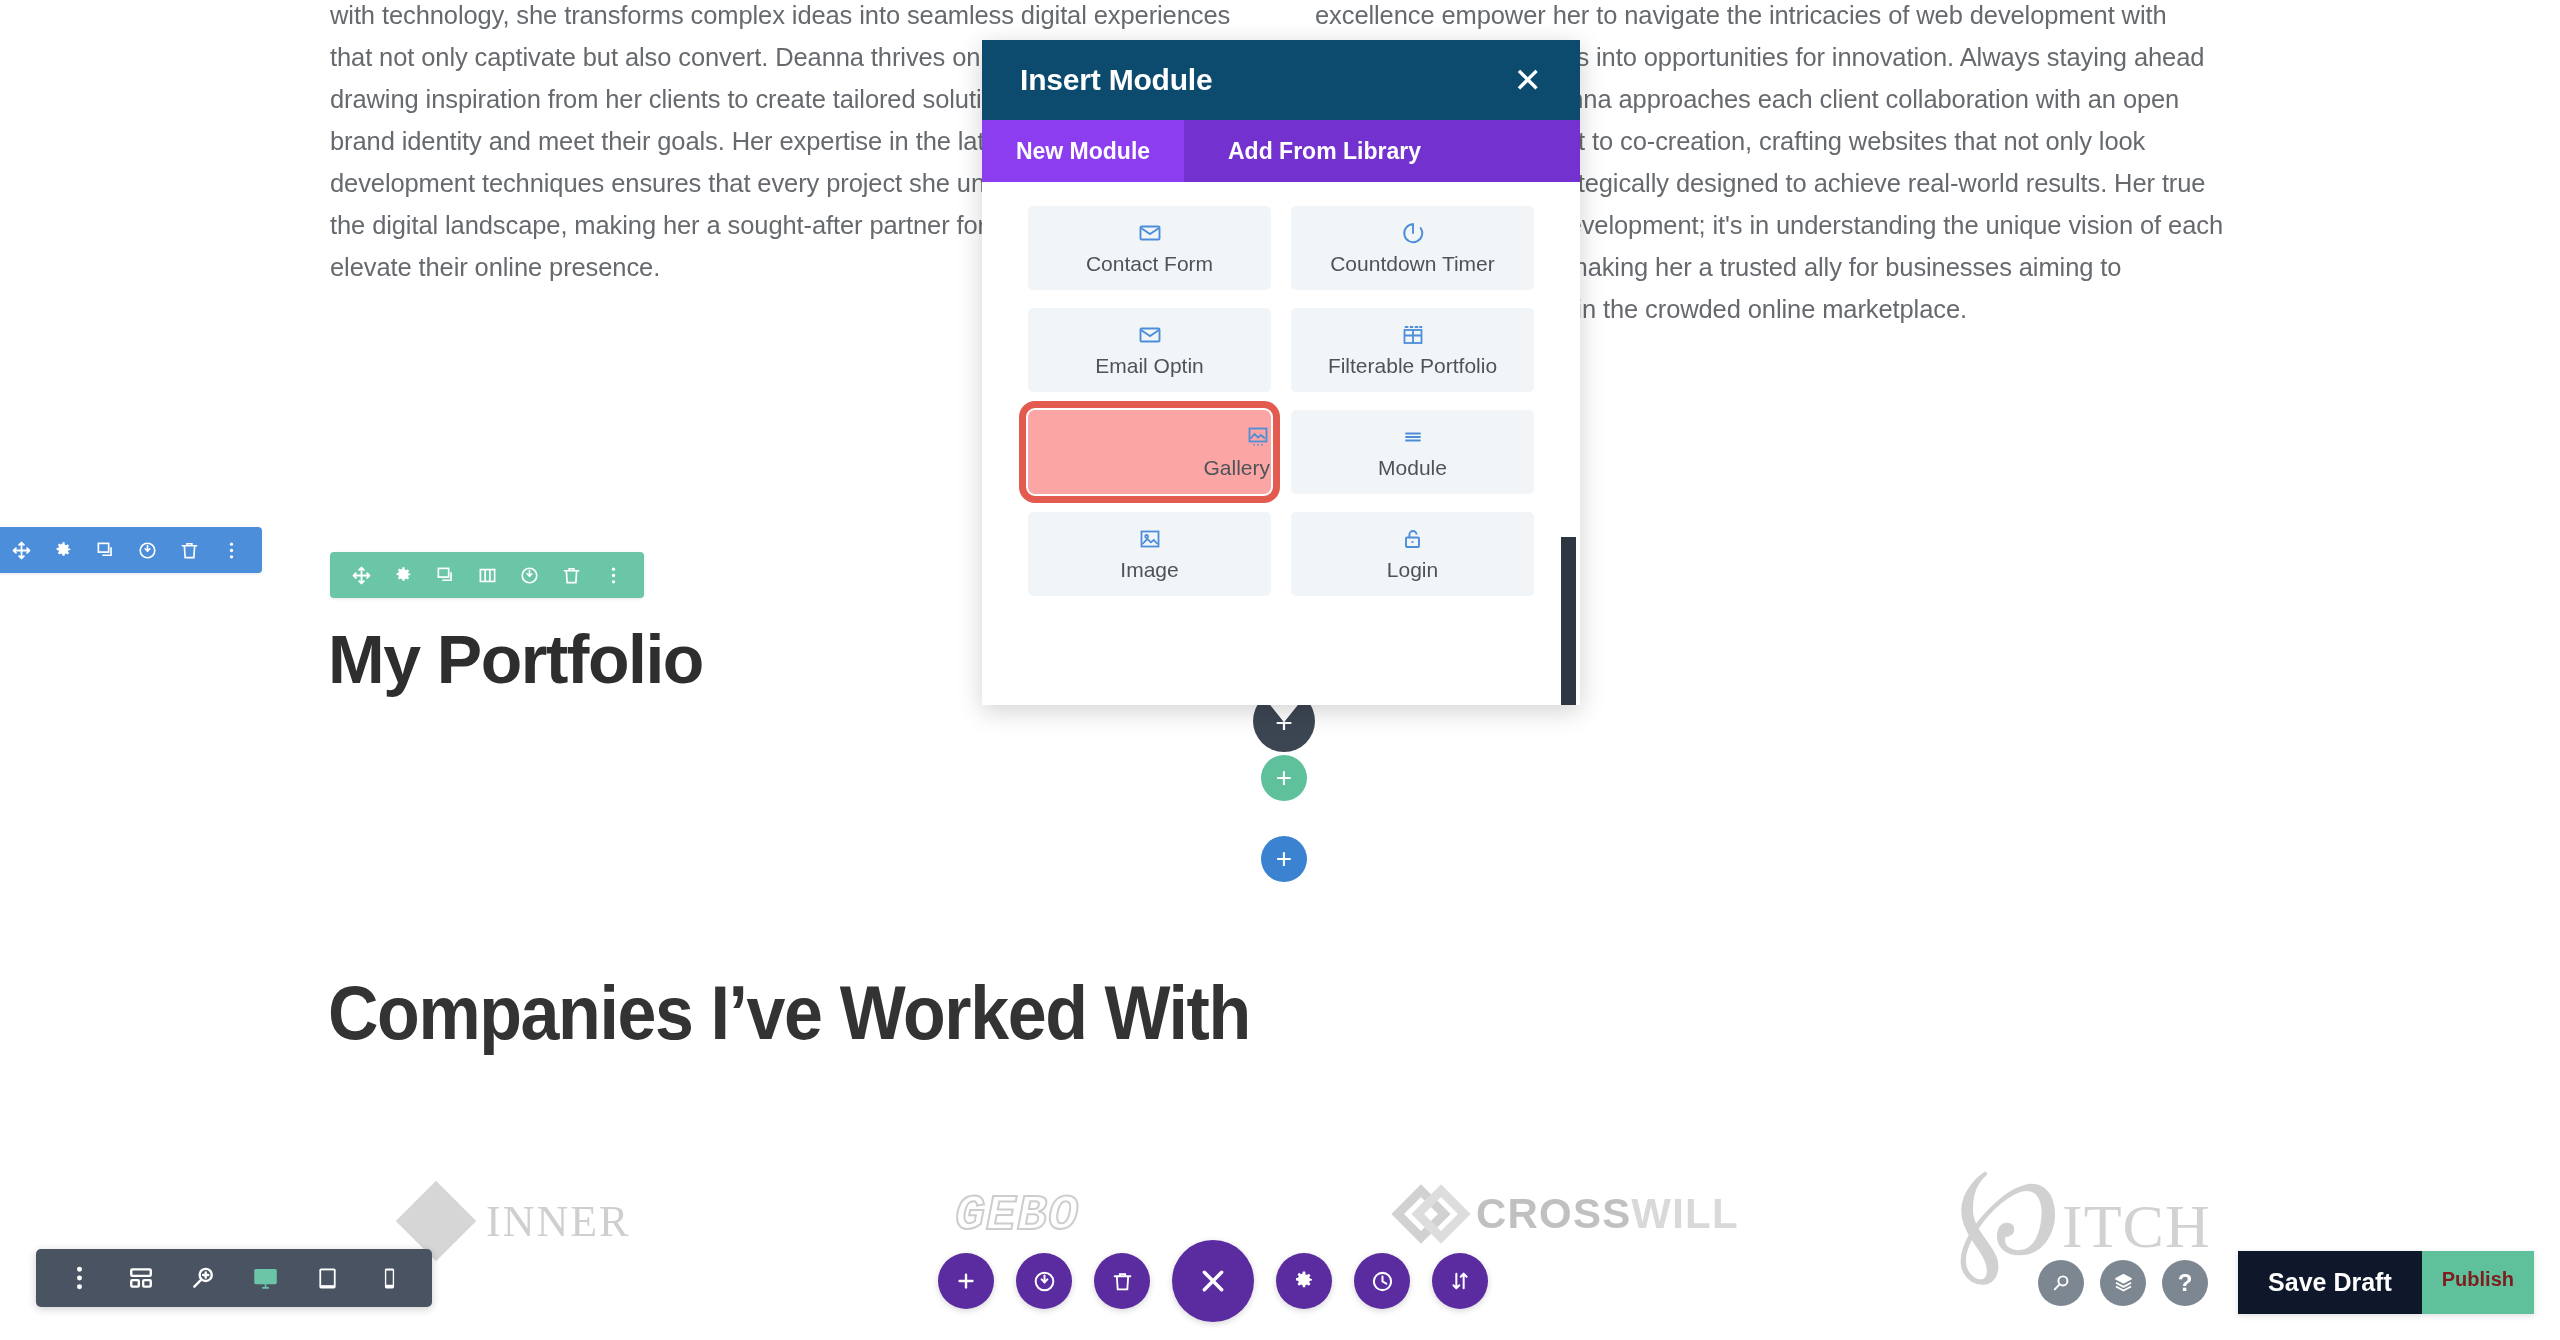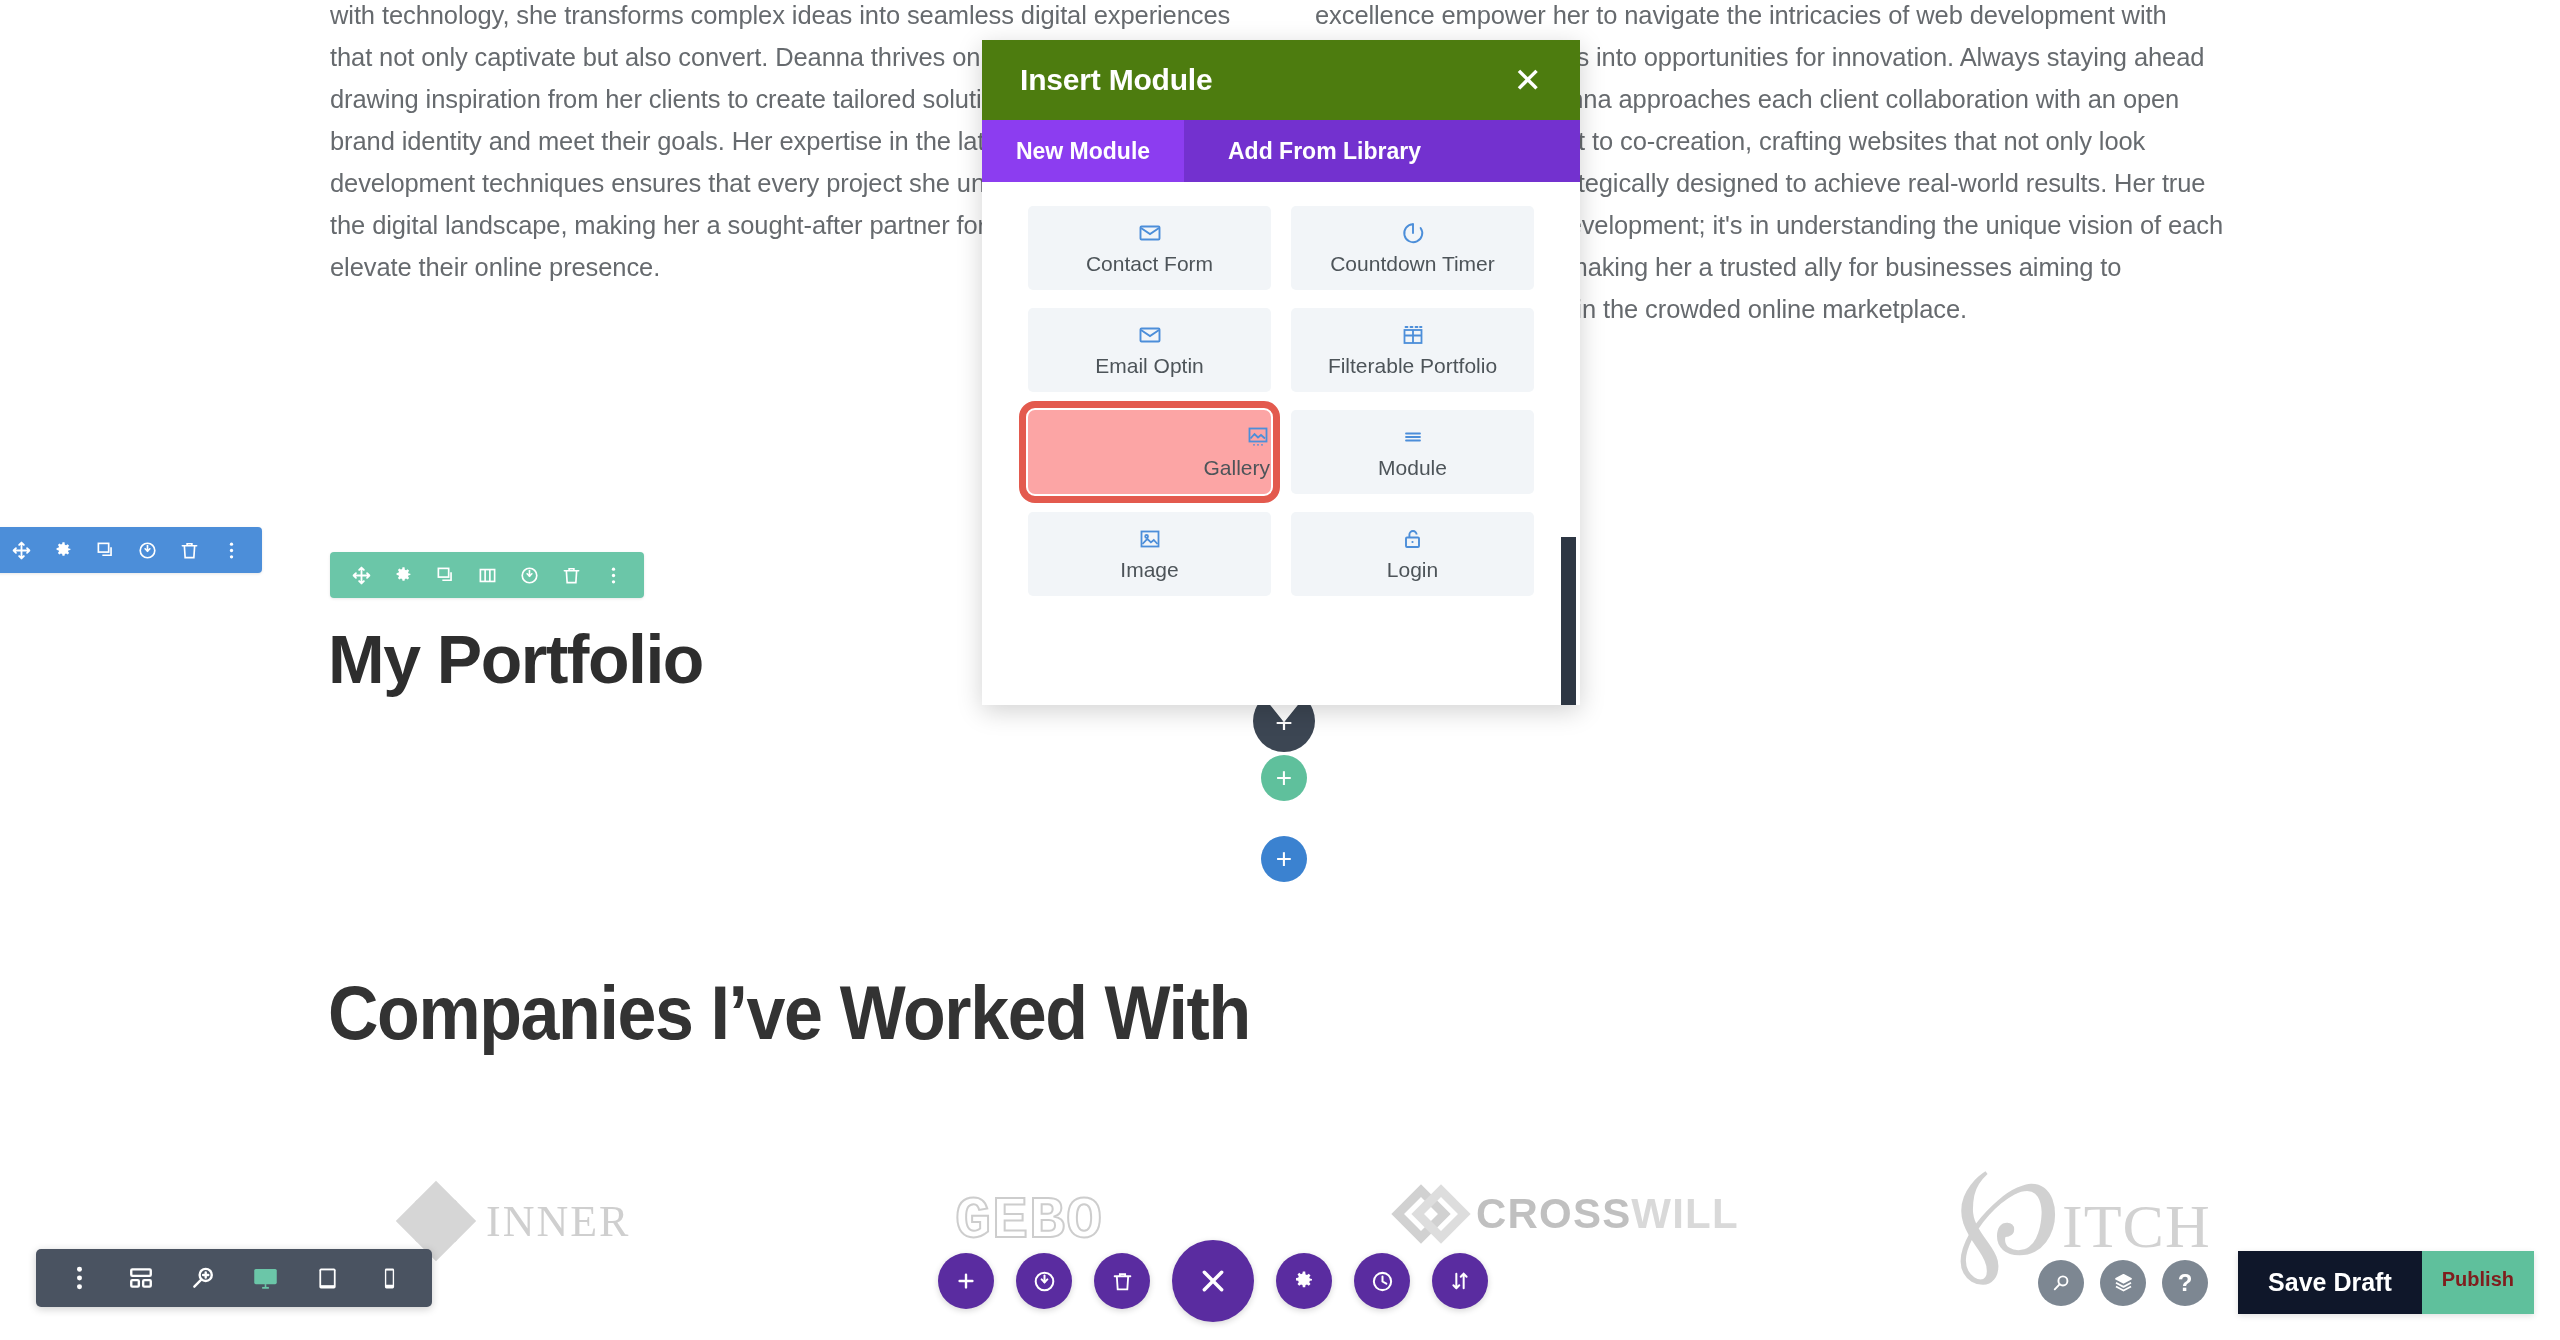--- a/index.html
+++ b/index.html
@@ -103,26 +103,27 @@
     transform: rotate(45deg);
   }
   .diamond-mark i:nth-child(1) { left: 21px; top: 2px; }
   .diamond-mark i:nth-child(2) { left: 2px; top: 21px; }
   .diamond-mark i:nth-child(3) { left: 40px; top: 21px; }
   .diamond-mark i:nth-child(4) { left: 21px; top: 40px; }
 
   #logo-gebo { left: 955px; top: 12px; }
   #logo-gebo .logo-text {
     font-family: "Liberation Mono", monospace;
-    font-size: 60px;
+    font-size: 50px;
     font-weight: 700;
     letter-spacing: 1px;
     color: #b0b0b0;
     -webkit-text-stroke: 2px #b0b0b0;
     color: transparent;
+    font-style: italic;
   }
 
   #logo-crosswill { left: 1400px; top: 8px; }
   #logo-crosswill .logo-text {
     font-family: "Liberation Sans", sans-serif;
     font-size: 42px;
     font-weight: 700;
     letter-spacing: 1.2px;
   }
   #logo-crosswill .logo-text .dk { color: #9a9a9a; }
@@ -221,21 +222,21 @@
     left: 982px; top: 40px;
     width: 598px; height: 665px;
     background: #ffffff;
     box-shadow: 0 6px 24px rgba(0,0,0,0.18);
     display: flex;
     flex-direction: column;
     overflow: hidden;
   }
   #modal-header {
     height: 80px;
-    background: #4d7c0f;
+    background: #0c4a6e;
     display: flex;
     align-items: center;
     justify-content: space-between;
     padding: 0 32px 0 38px;
     flex: 0 0 auto;
   }
   #modal-title {
     color: #ffffff;
     font-size: 30px;
     font-weight: 700;

